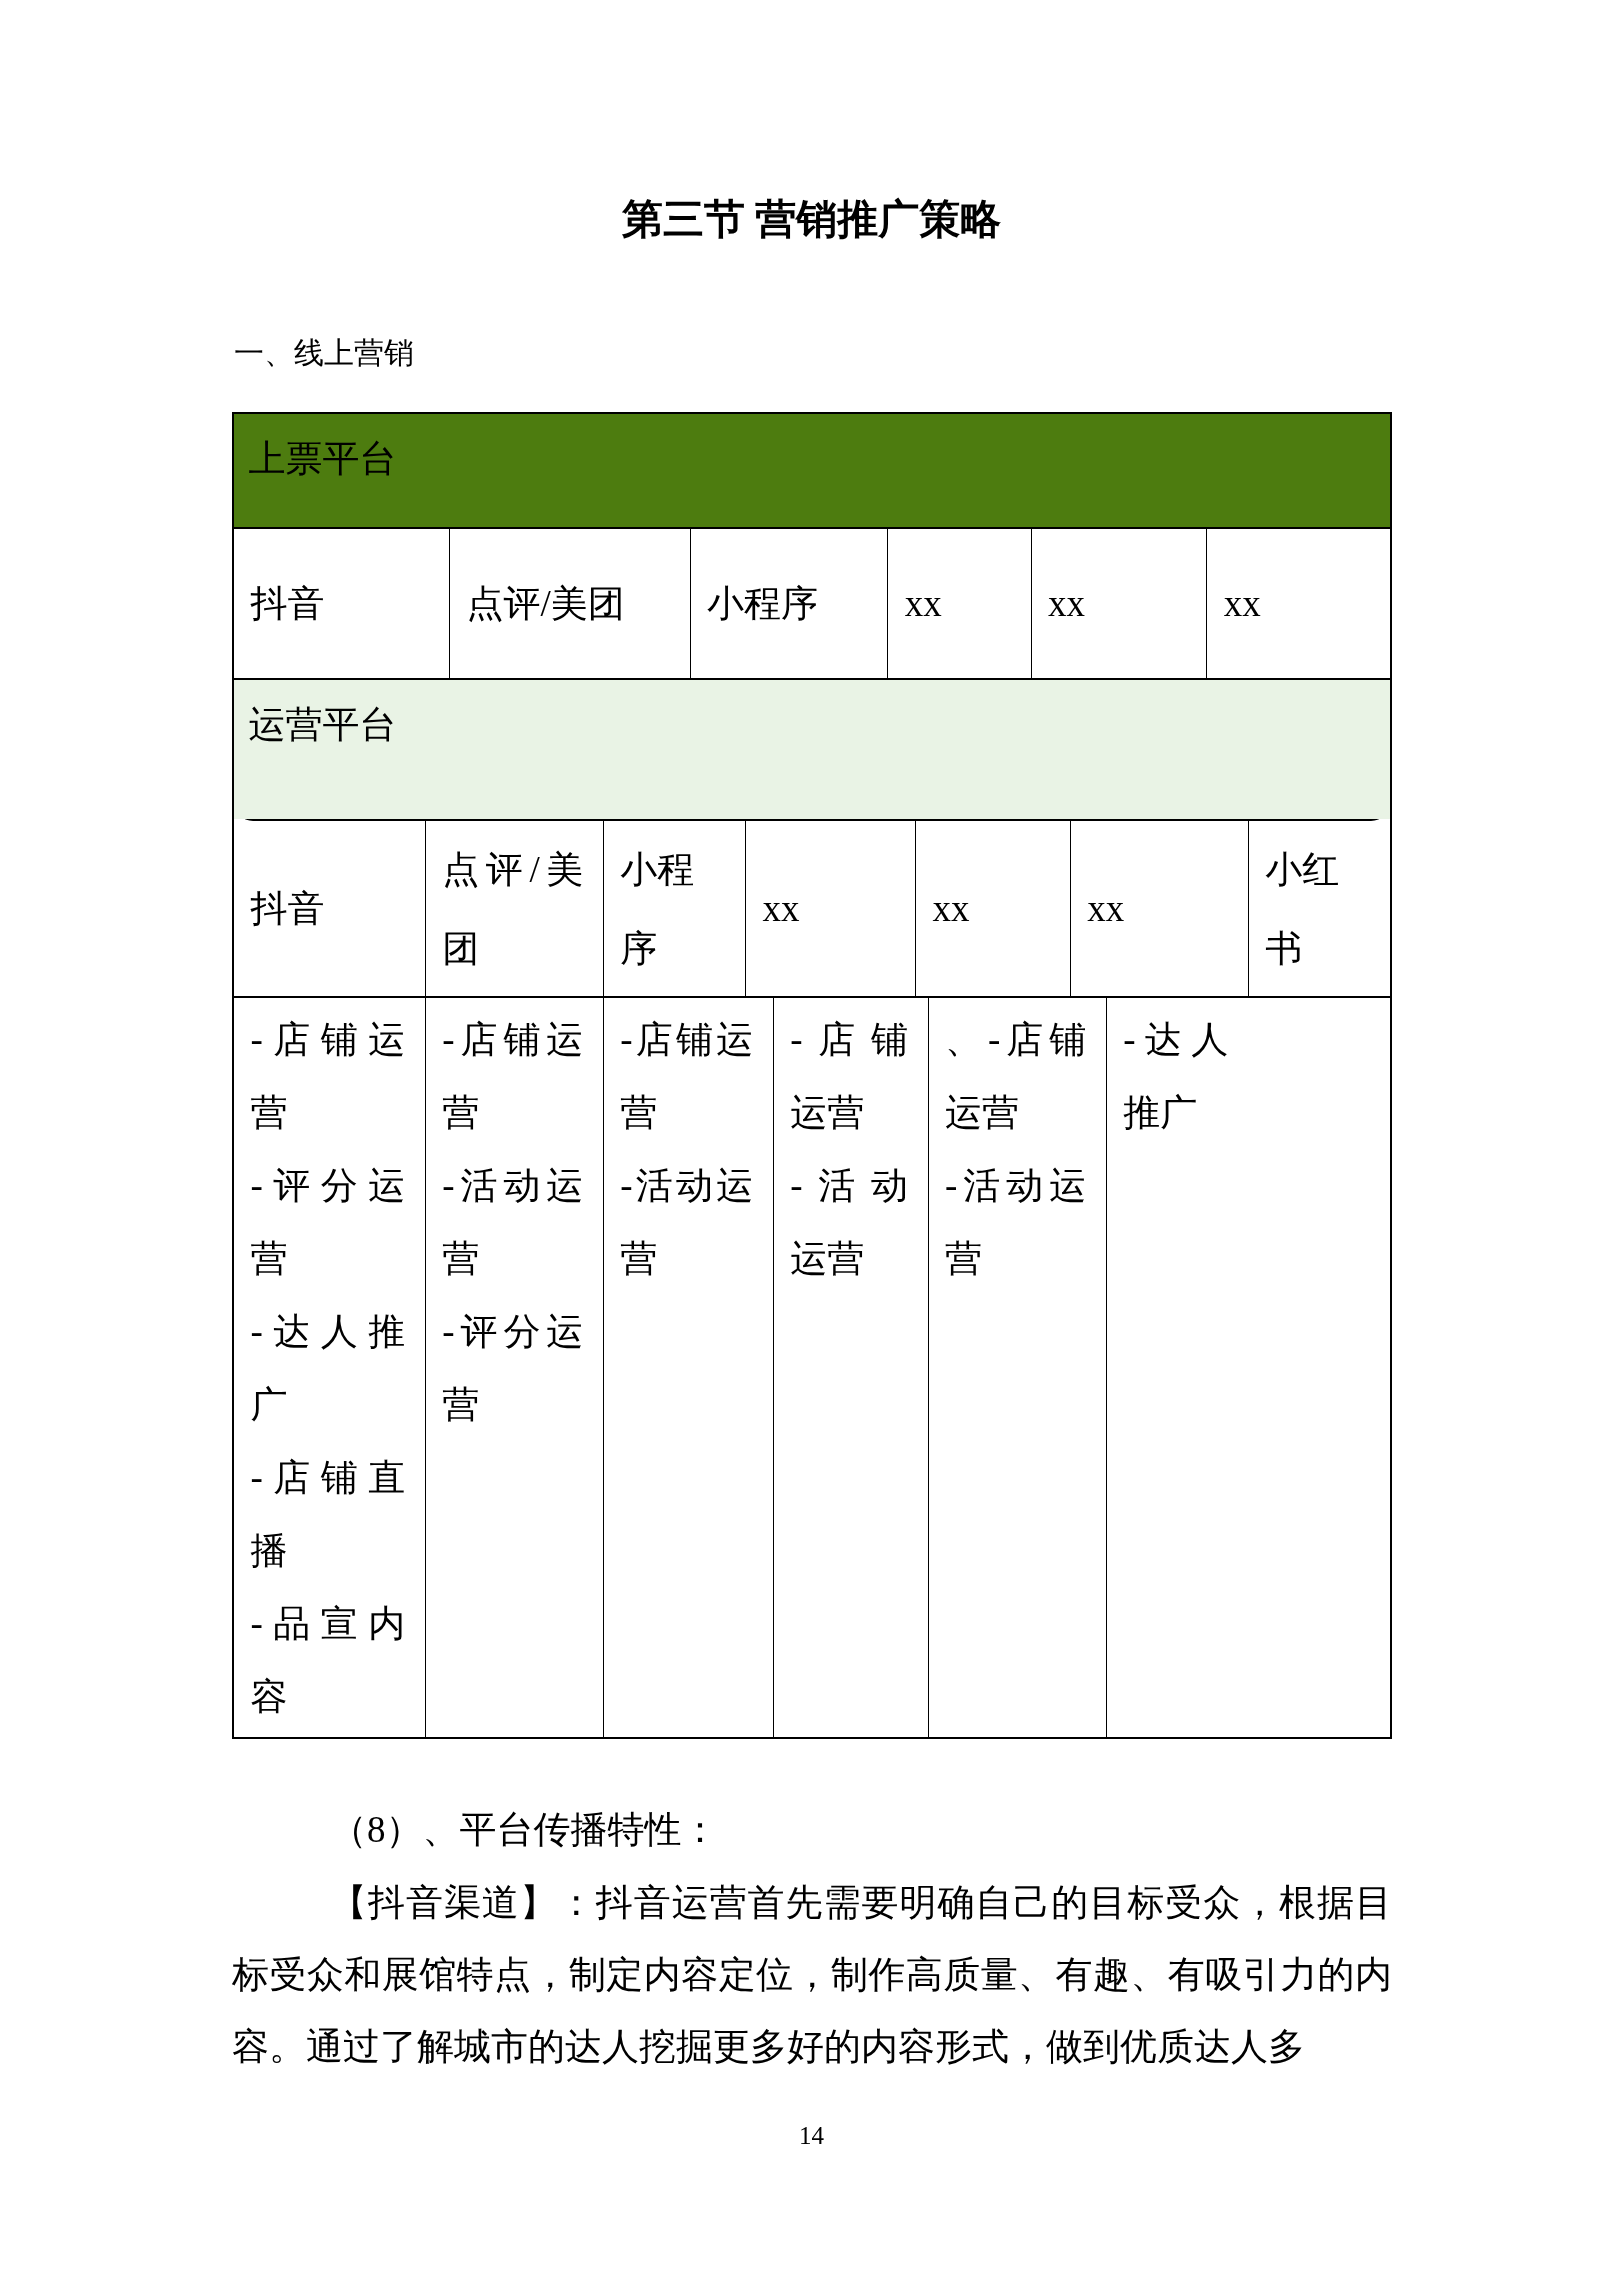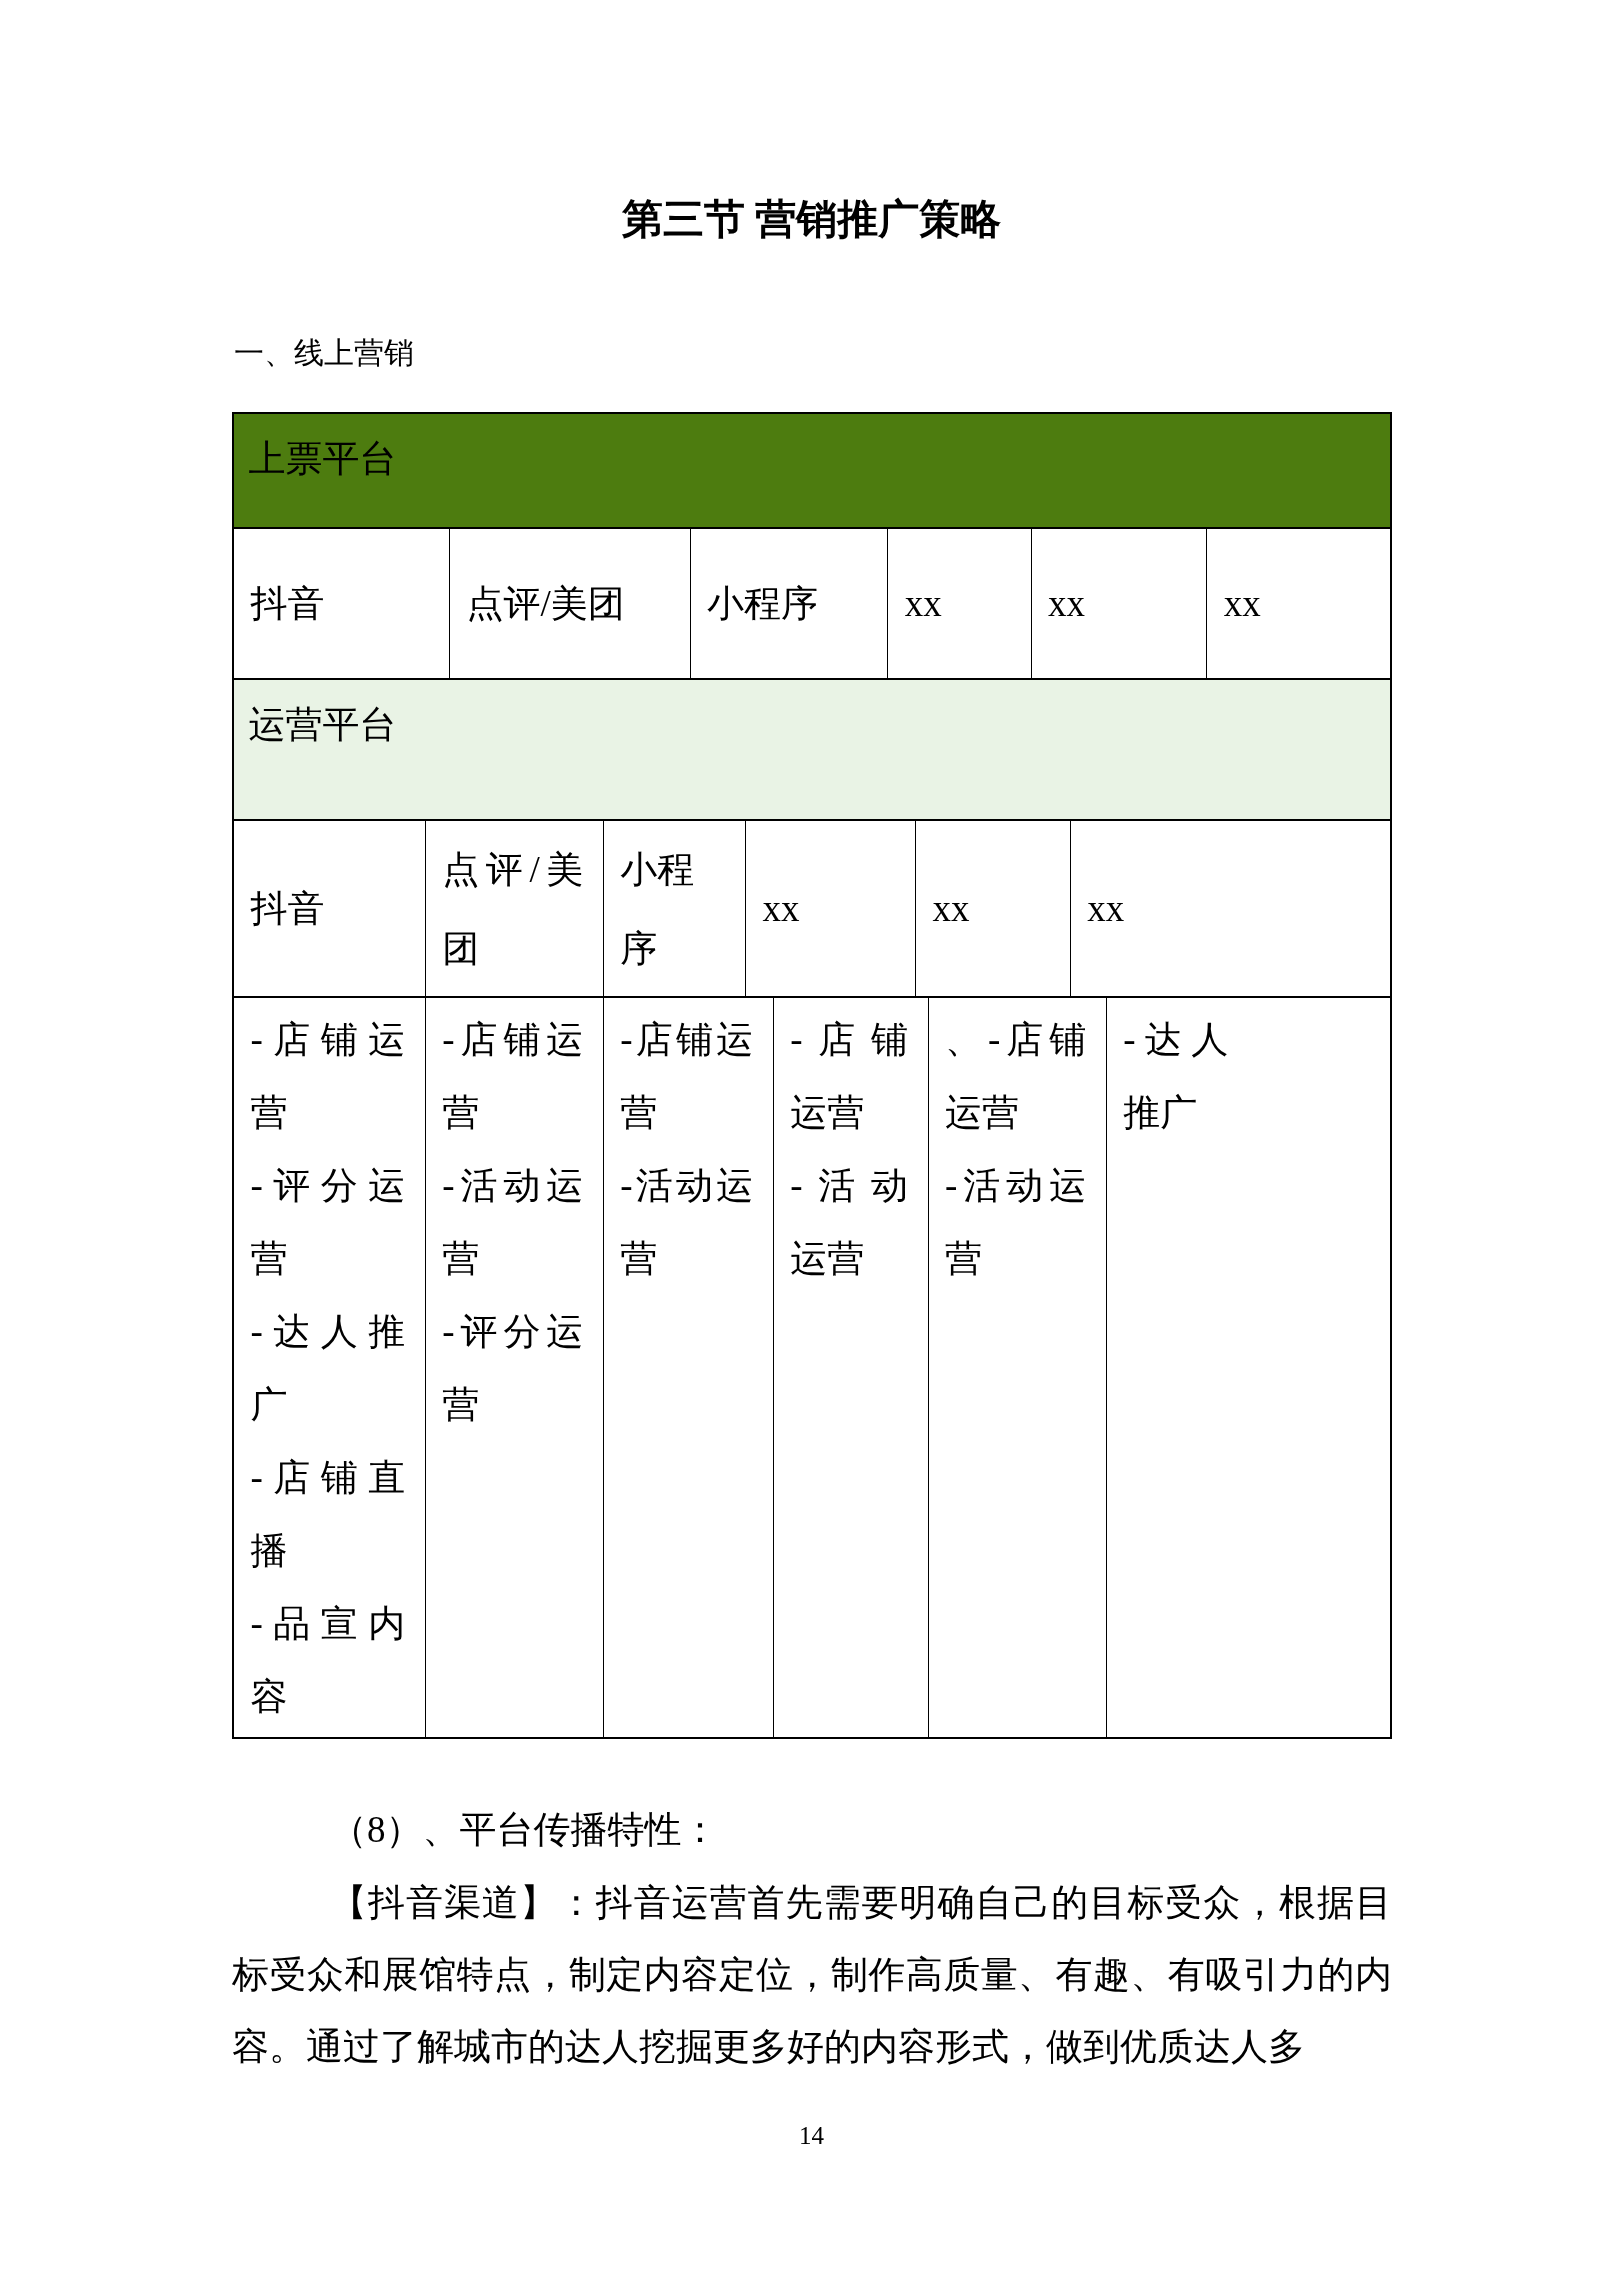--- a/index.html
+++ b/index.html
@@ -22,21 +22,21 @@
     font-size:30px; line-height:1.2;
   }
   .platform-table {
     position:absolute; top:412px; left:232px; width:1160px;
     border:2px solid #000000;
     font-size:37px;
   }
   .t-row { display:flex; width:100%; border-bottom:2px solid #000000; }
   .t-row:last-child { border-bottom:none; }
   .row-green { height:115px; }
-  .row-green2 { height:141px; }
+  .row-green2 { height:141px;border-radius:19px; }
   .green-cell {
     width:100%; padding:21px 0 0 14.4px;
     line-height:1.3;
   }
   .row-plat1 { height:151px; }
   .row-plat2 { height:177px; }
   .row-detail { height:739px; }
   .t-cell {
     border-right:1.3px solid #000000;
     display:flex; align-items:center;
@@ -126,20 +126,23 @@
         </div>
       <div class="t-cell c2d">
           <span class="cv">xx</span>
         </div>
       <div class="t-cell c2e">
           <span class="cv">xx</span>
         </div>
       <div class="t-cell c2f">
           <span class="cv">xx</span>
         </div>
+      <div class="t-cell c2g">
+          <span class="cv">小红书</span>
+        </div>
     </div>
 
     <div class="t-row row-detail">
       <div class="d-cell c2a">
         <div class="detail-item">-店铺运营</div>
         <div class="detail-item">-评分运营</div>
         <div class="detail-item">-达人推广</div>
         <div class="detail-item">-店铺直播</div>
         <div class="detail-item">-品宣内容</div>
       </div>

